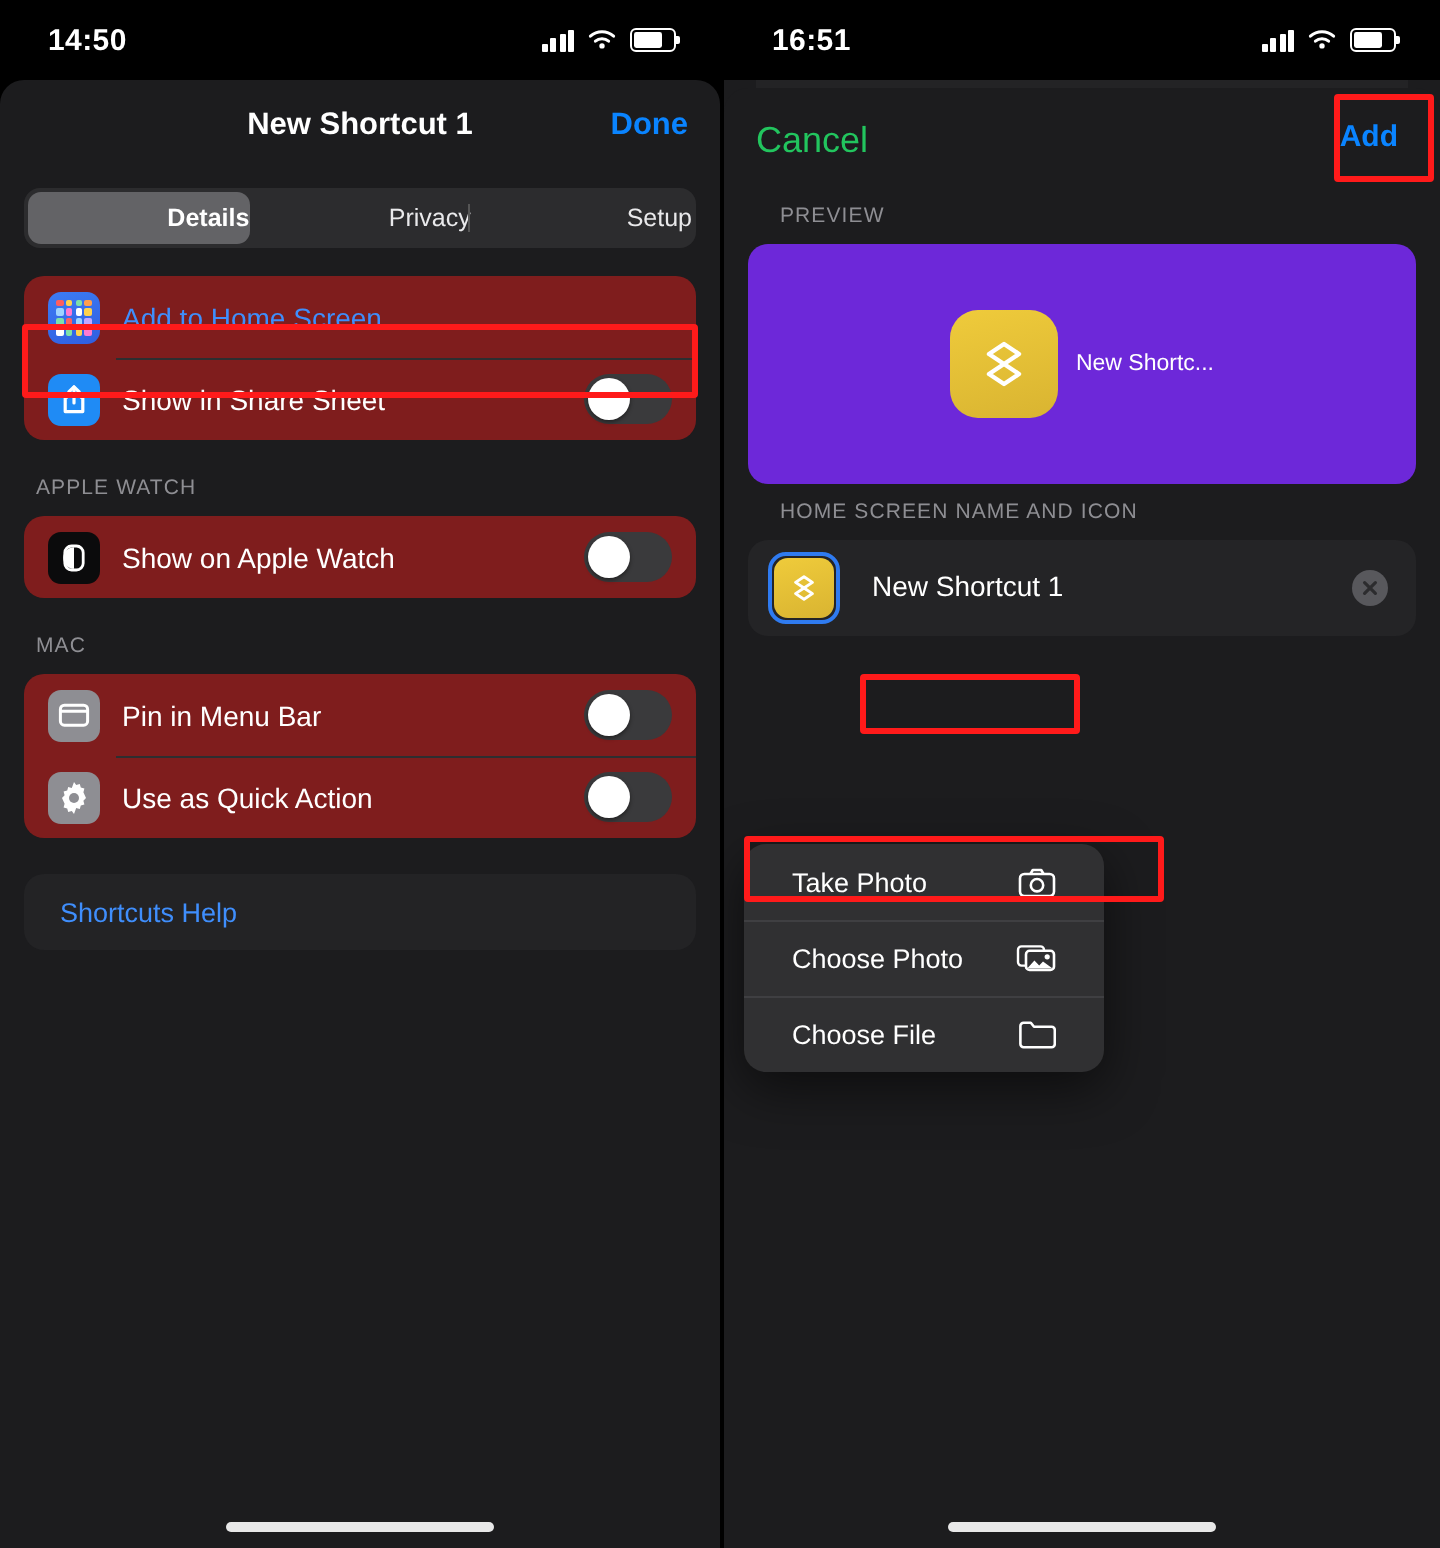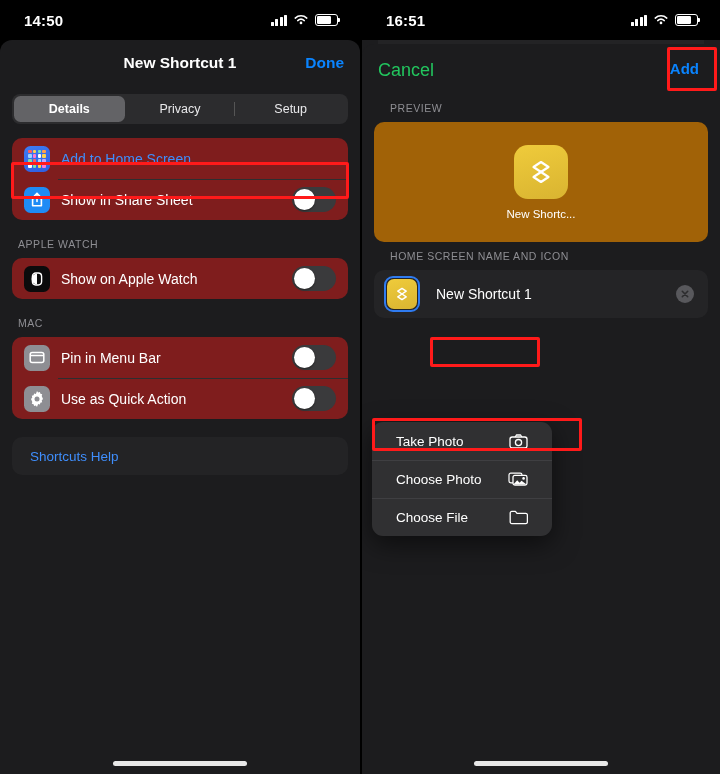--- a/index.html
+++ b/index.html
@@ -33,21 +33,21 @@
   
   .sheet{ background:#1c1c1e; height:734px; border-radius:12px 12px 0 0; position:relative; }
   .navbar{ height:46px; display:flex; align-items:center; justify-content:center; position:relative; }
   .nav-title{ color:#fff; font-size:15.5px; font-weight:700; }
   .nav-done{ position:absolute; right:16px; color:#0a84ff; font-size:15.5px; font-weight:600; }
 
   .segment{
     margin:8px 12px 0; height:30px; background:#2c2c2e; border-radius:8px;
     display:flex; align-items:center; padding:2px; position:relative;
   }
-  .seg{ flex:1; text-align:center; font-size:12.5px; color:#e9e9eb; line-height:26px; position:relative; }
+  .seg{ flex:1; text-align:right; font-size:12.5px; color:#e9e9eb; line-height:26px; position:relative; }
   .seg.active{ background:#636366; border-radius:6.5px; color:#fff; font-weight:600; }
   .seg-div{ position:absolute; right:0; top:6px; height:14px; width:1px; background:#555; }
 
   .group{ margin:14px 12px 0; background:#7f1d1d; border-radius:10px; overflow:hidden; }
   .group.mt{ margin-top:8px; }
   .row{ display:flex; align-items:center; height:41px; padding:0 12px; position:relative; }
   .row + .row::before{ content:""; position:absolute; left:46px; right:0; top:0; height:1px; background:#2e2e30; }
   .ic{ width:26px; height:26px; border-radius:6.5px; flex:0 0 26px; margin-right:11px;
        display:flex; align-items:center; justify-content:center; }
   .ic svg{ display:block; }
@@ -76,22 +76,22 @@
   .rsheet{ position:absolute; top:0; left:0; right:0; height:774px; background:#1c1c1e; }
   .rsheet-top{ position:absolute; top:28px; left:16px; right:16px; height:24px;
     background:#232325; border-radius:12px 12px 0 0; }
   .rmodal{ position:absolute; top:44px; left:0; right:0; bottom:0; background:#1c1c1e;
     border-radius:12px 12px 0 0; }
   .rnav{ height:50px; position:relative; }
   .rnav .cancel{ position:absolute; left:16px; top:16px; color:#22c55e; font-size:18px; }
   .rnav .add{ position:absolute; right:21px; top:16px; color:#0a84ff; font-size:15px; font-weight:600; }
 
   .rsec-hd{ color:#8e8e93; font-size:10.5px; letter-spacing:.55px; margin:8px 0 8px 28px; }
-  .preview-card{ margin:0 12px; height:120px; background:#a16207; border-radius:10px;
-    display:flex; flex-direction:column; align-items:center; justify-content:center; gap:9px; }
+  .preview-card{ margin:0 12px; height:120px; background:#6d28d9; border-radius:10px;
+    display:flex; flex-direction:row; align-items:center; justify-content:center; gap:9px; }
   .app-icon{ border-radius:14px; background:linear-gradient(165deg,#efcb3b,#d9b431);
     display:flex; align-items:center; justify-content:center; }
   .app-icon.big{ width:54px; height:54px; }
   .app-icon.small{ width:30px; height:30px; border-radius:7px; }
   .preview-name{ color:#fff; font-size:11.5px; }
 
   .name-row{ margin:0 12px; height:48px; background:#242426; border-radius:10px;
     display:flex; align-items:center; padding:0 10px; position:relative; }
   .name-icon-wrap{ border:2px solid #2f7bf0; border-radius:9px; padding:1px; display:flex; }
   .name-value{ color:#fff; font-size:14px; }

